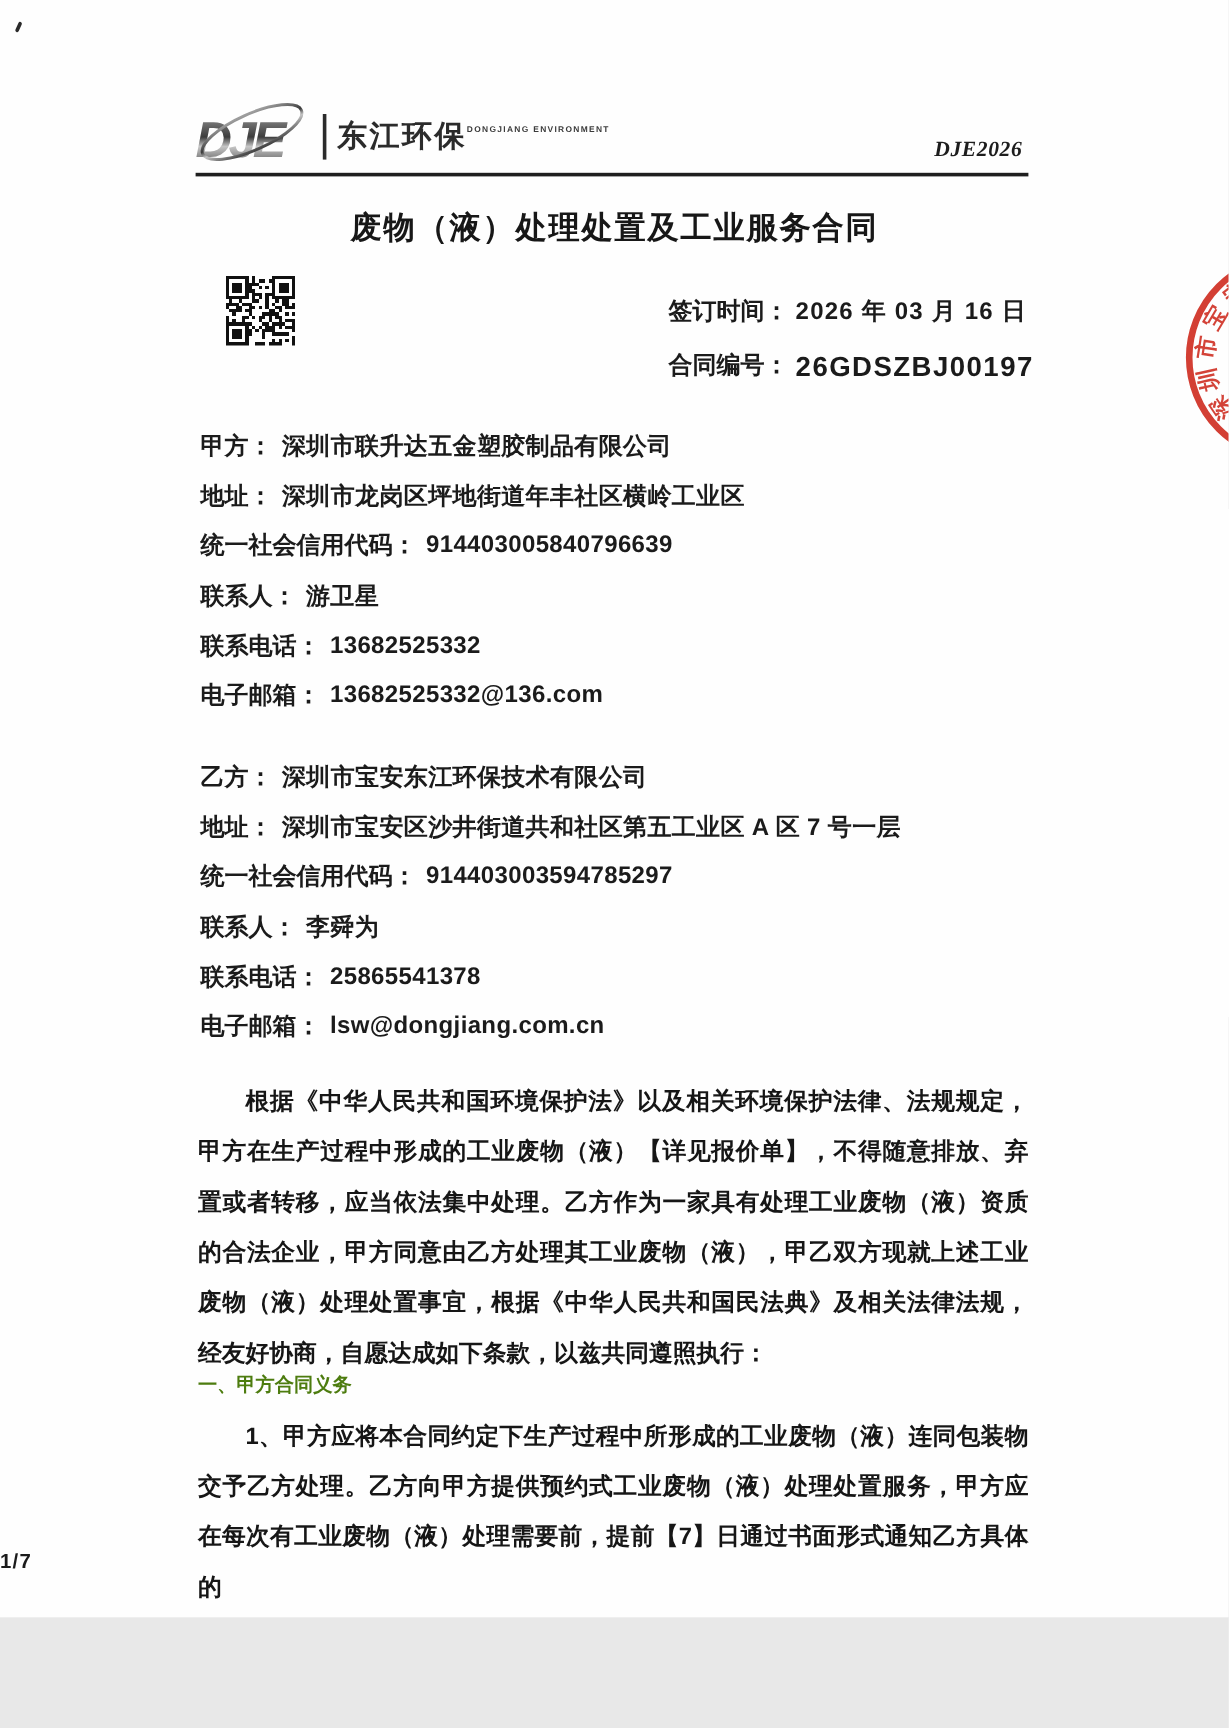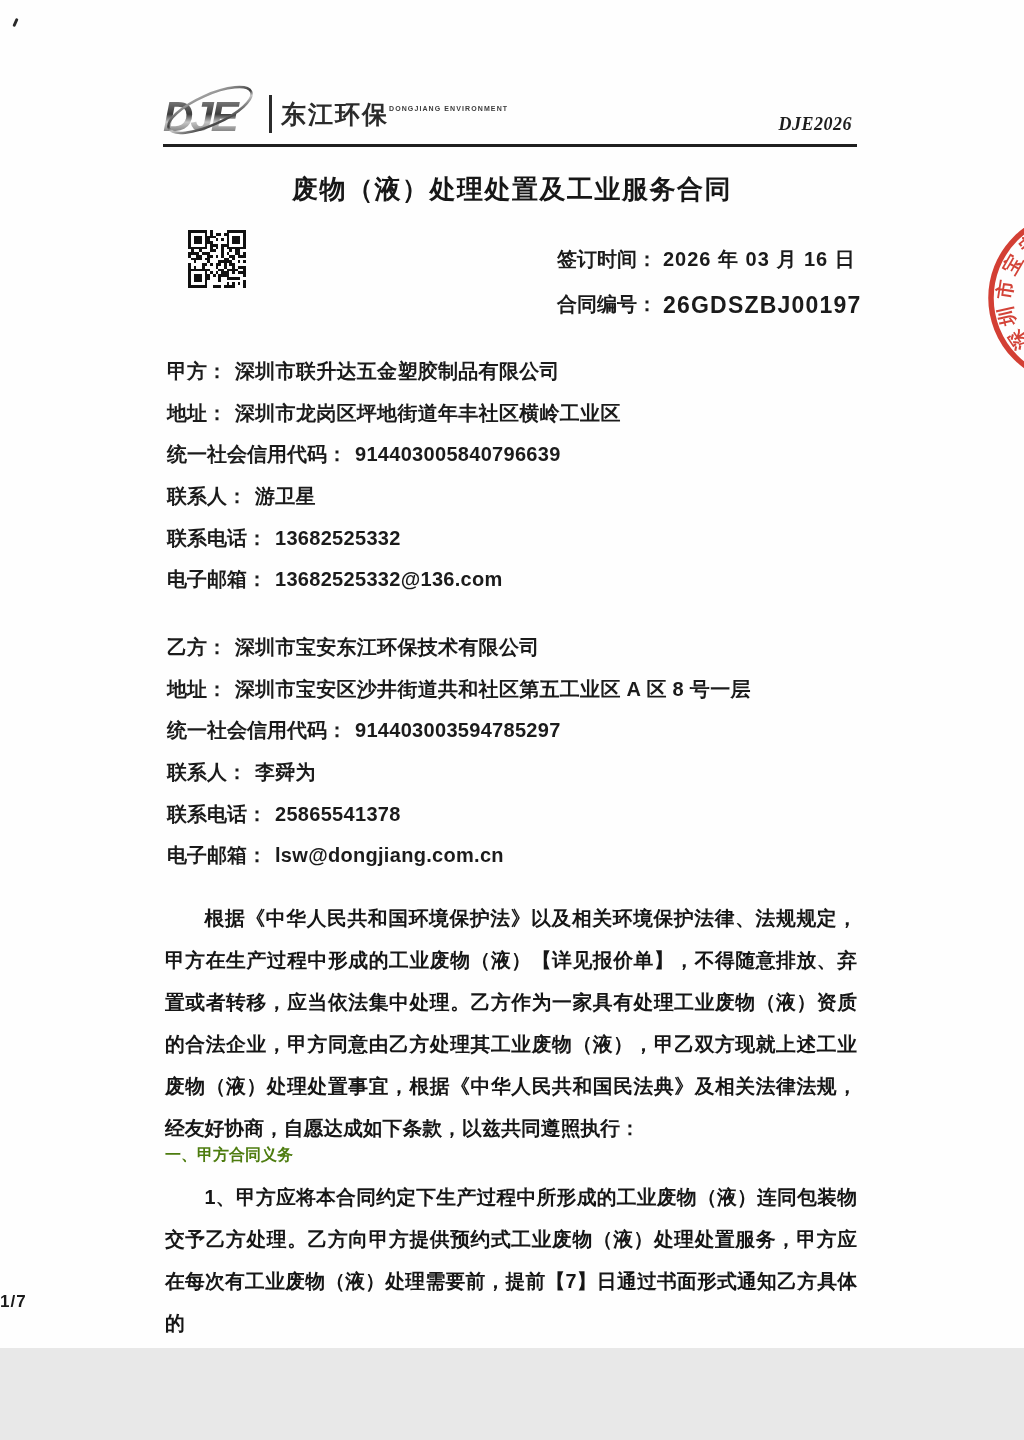--- a/index.html
+++ b/index.html
@@ -299,21 +299,21 @@
     </div>
   </div>
 
   <div class="abs party b">
     <div class="party-row">
       <span class="lbl">乙方：</span>
       <span class="val">深圳市宝安东江环保技术有限公司</span>
     </div>
     <div class="party-row">
       <span class="lbl">地址：</span>
-      <span class="val">深圳市宝安区沙井街道共和社区第五工业区 A 区 8 号一层</span>
+      <span class="val">深圳市宝安区沙井街道共和社区第五工业区 A 区 7 号一层</span>
     </div>
     <div class="party-row">
       <span class="lbl">统一社会信用代码：</span>
       <span class="val">914403003594785297</span>
     </div>
     <div class="party-row">
       <span class="lbl">联系人：</span>
       <span class="val">李舜为</span>
     </div>
     <div class="party-row">

